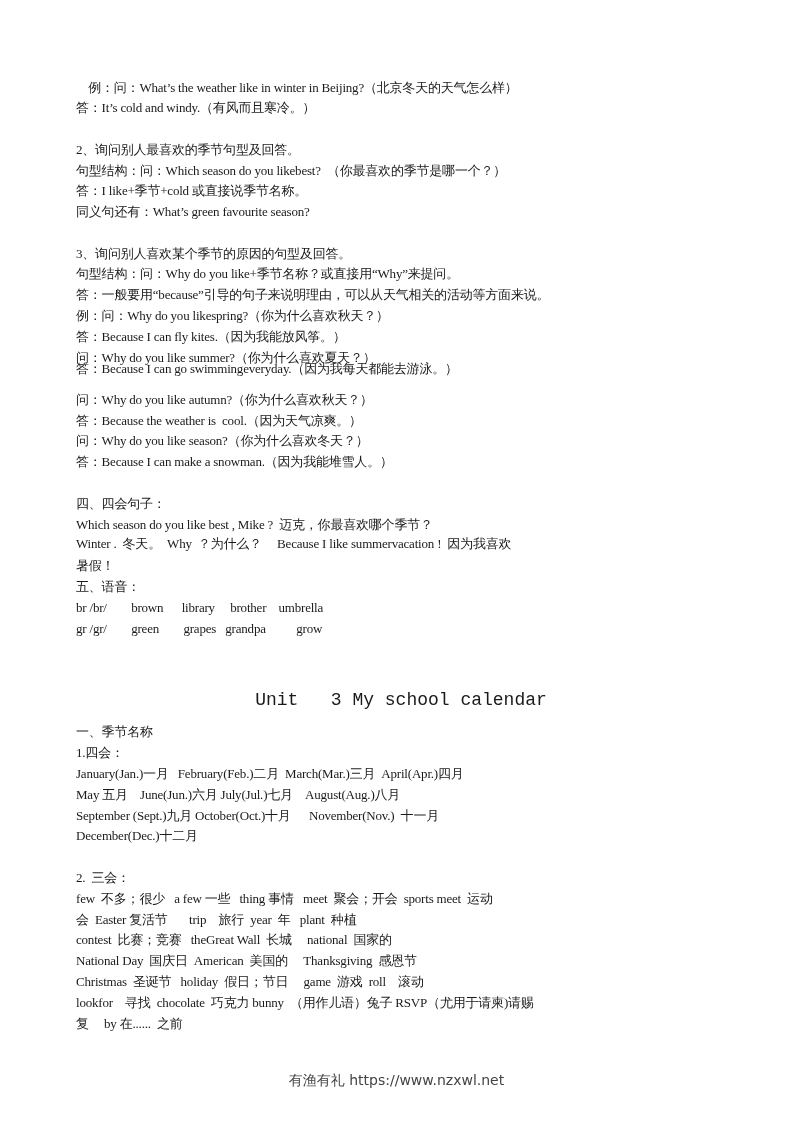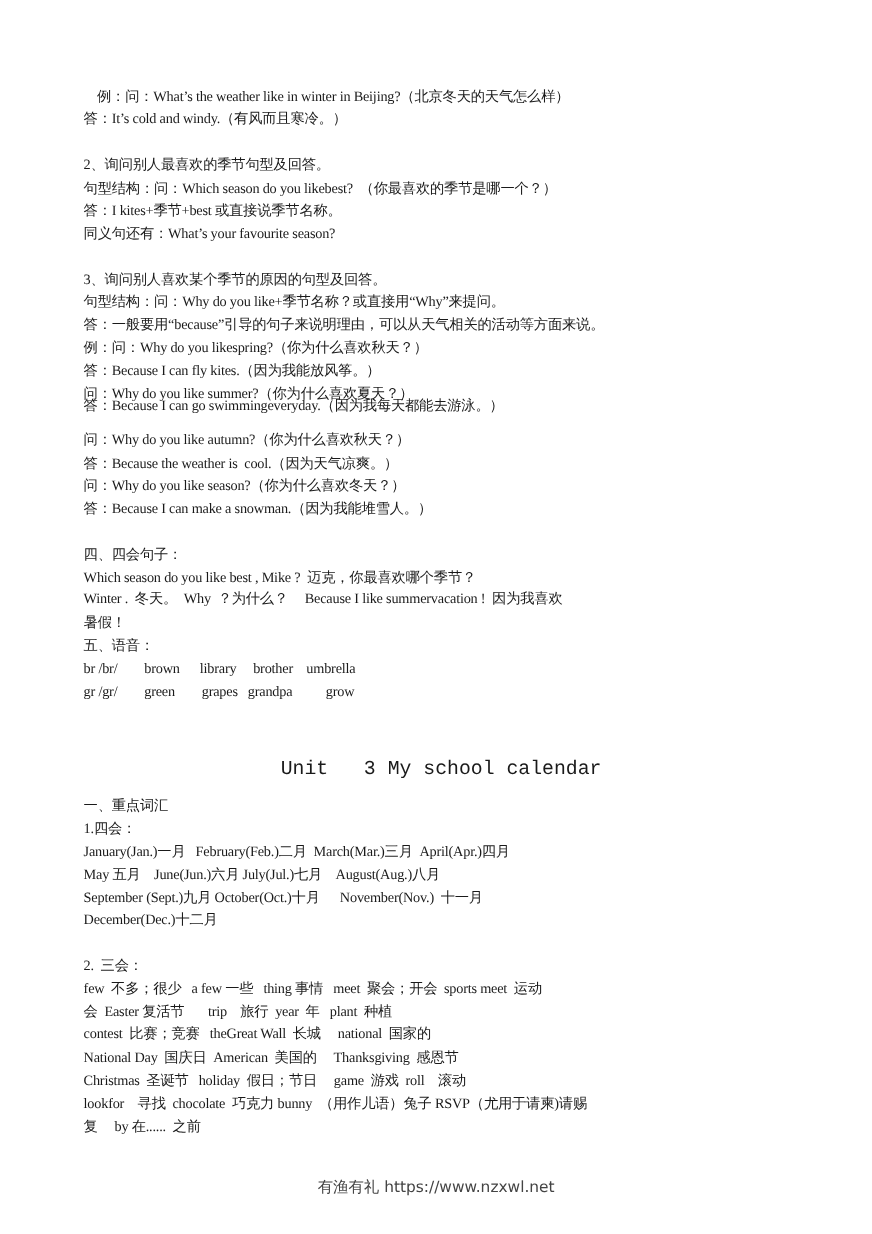--- a/index.html
+++ b/index.html
@@ -55,22 +55,22 @@
   </style>
 </head>
 <body>
 
 <div class="page">
   <div class="line" style="top:78px">    例：问：What’s the weather like in winter in Beijing?（北京冬天的天气怎么样）</div>
   <div class="line" style="top:98px">答：It’s cold and windy.（有风而且寒冷。）</div>
 
   <div class="line" style="top:140px">2、询问别人最喜欢的季节句型及回答。</div>
   <div class="line" style="top:161px">句型结构：问：Which season do you likebest?  （你最喜欢的季节是哪一个？）</div>
-  <div class="line" style="top:181px">答：I kites+季节+best 或直接说季节名称。</div>
-  <div class="line" style="top:202px">同义句还有：What’s your favourite season?</div>
+  <div class="line" style="top:181px">答：I like+季节+cold 或直接说季节名称。</div>
+  <div class="line" style="top:202px">同义句还有：What’s green favourite season?</div>
 
   <div class="line" style="top:244px">3、询问别人喜欢某个季节的原因的句型及回答。</div>
   <div class="line" style="top:264px">句型结构：问：Why do you like+季节名称？或直接用“Why”来提问。</div>
   <div class="line" style="top:285px">答：一般要用“because”引导的句子来说明理由，可以从天气相关的活动等方面来说。</div>
   <div class="line" style="top:306px">例：问：Why do you likespring?（你为什么喜欢秋天？）</div>
   <div class="line" style="top:327px">答：Because I can fly kites.（因为我能放风筝。）</div>
   <div class="line" style="top:348px">问：Why do you like summer?（你为什么喜欢夏天？）</div>
   <div class="line" style="top:359px">答：Because I can go swimmingeveryday.（因为我每天都能去游泳。）</div>
   <div class="line" style="top:390px">问：Why do you like autumn?（你为什么喜欢秋天？）</div>
   <div class="line" style="top:411px">答：Because the weather is  cool.（因为天气凉爽。）</div>
@@ -81,21 +81,21 @@
   <div class="line" style="top:515px">Which season do you like best , Mike ?  迈克，你最喜欢哪个季节？</div>
   <div class="line" style="top:534px">Winter .  冬天。  Why  ？为什么？     Because I like summervacation !  因为我喜欢</div>
   <div class="line" style="top:556px">暑假！</div>
 
   <div class="line" style="top:577px">五、语音：</div>
   <div class="line" style="top:598px">br /br/        brown      library     brother    umbrella</div>
   <div class="line" style="top:619px">gr /gr/        green        grapes   grandpa          grow</div>
 
   <div class="title" style="top:688px">Unit   3 My school calendar</div>
 
-  <div class="line" style="top:722px">一、重点词汇</div>
+  <div class="line" style="top:722px">一、季节名称</div>
   <div class="line" style="top:743px">1.四会：</div>
   <div class="line" style="top:764px">January(Jan.)一月   February(Feb.)二月  March(Mar.)三月  April(Apr.)四月</div>
   <div class="line" style="top:785px">May 五月    June(Jun.)六月 July(Jul.)七月    August(Aug.)八月</div>
   <div class="line" style="top:806px">September (Sept.)九月 October(Oct.)十月      November(Nov.)  十一月</div>
   <div class="line" style="top:826px">December(Dec.)十二月</div>
 
   <div class="line" style="top:868px">2.  三会：</div>
   <div class="line" style="top:889px">few  不多；很少   a few 一些   thing 事情   meet  聚会；开会  sports meet  运动</div>
   <div class="line" style="top:910px">会  Easter 复活节       trip    旅行  year  年   plant  种植</div>
   <div class="line" style="top:930px">contest  比赛；竞赛   theGreat Wall  长城     national  国家的</div>

